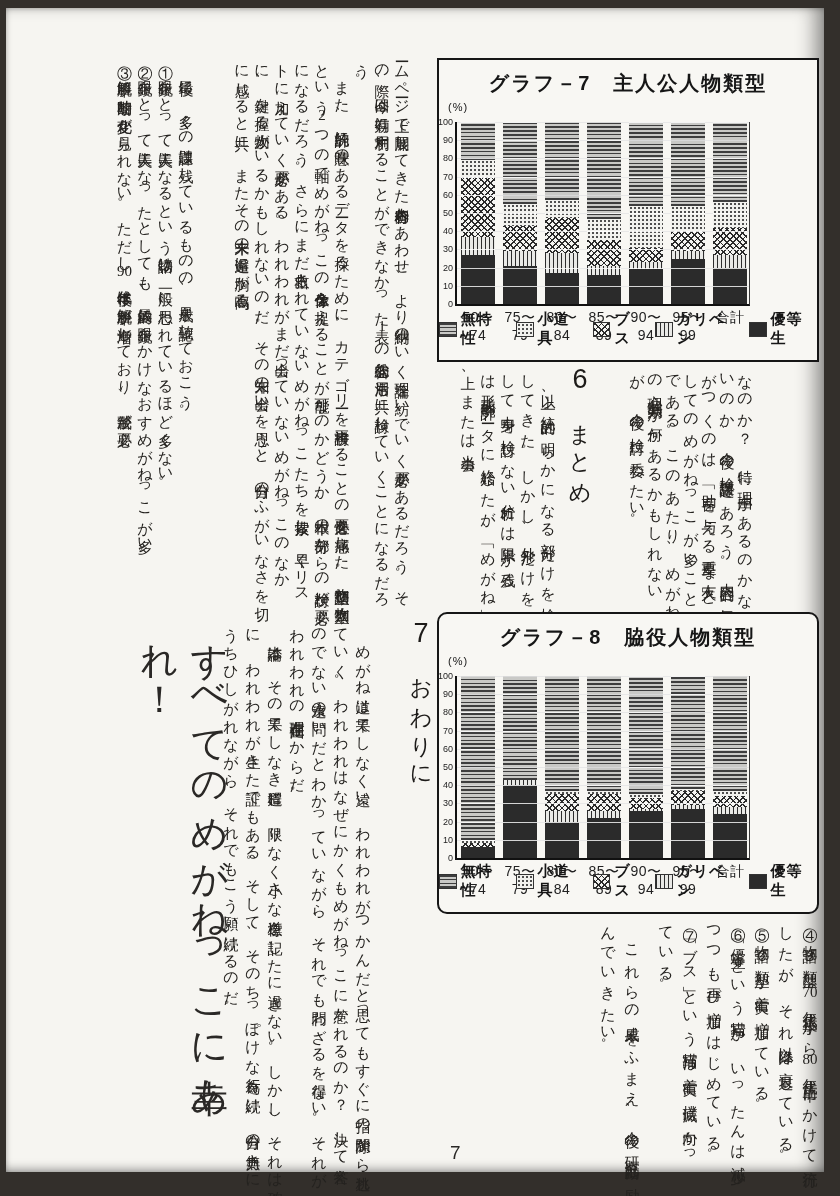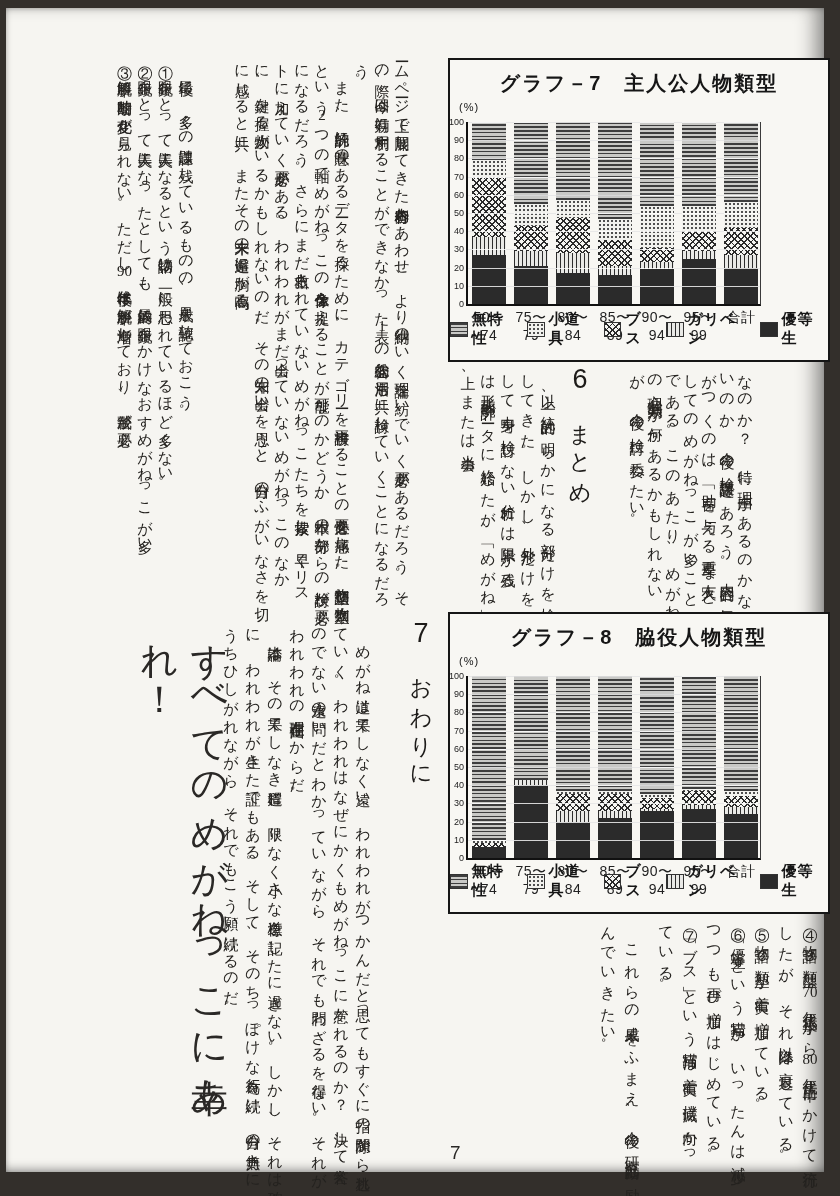--- a/index.html
+++ b/index.html
@@ -46,23 +46,23 @@
   #findings p.gap-before{margin-block-start:10px;}
   #body-bottom{left:184px;top:610px;width:184px;height:572px;
     font-size:15px;line-height:22px;letter-spacing:1px;}
   #headline{position:absolute;left:128px;top:610px;height:540px;
     font-size:37px;letter-spacing:1px;color:#2a2826;}
   #page-num{position:absolute;left:444px;top:1134px;font-size:19px;
     font-family:"Liberation Sans","DejaVu Sans",sans-serif;color:#2a2826;}
 
   
   .chart{position:absolute;width:378px;background:#f8f7f3;border:2px solid #161616;
-    font-family:"Liberation Sans","DejaVu Sans",sans-serif;color:#161616;margin-left:11px;}
+    font-family:"Liberation Sans","DejaVu Sans",sans-serif;color:#161616;}
   #chart1{left:431px;top:50px;height:300px;}
-  #chart2{left:431px;top:604px;height:298px;}
+  #chart2{left:431px;top:604px;height:298px;border-radius:10px;}
   .chart-title{text-align:center;font-size:20px;font-weight:bold;
     letter-spacing:2px;margin-top:10px;}
   .pct{position:absolute;left:9px;top:41px;font-size:11px;letter-spacing:1px;}
   .plot{position:absolute;left:16px;top:62px;width:292px;height:182px;
     border-left:2px solid #111;border-right:1px solid #3a3a3a;border-bottom:2px solid #111;}
   .grid{position:absolute;left:0;width:100%;height:1px;background:#8d8d8b;z-index:0;}
   .gridf{position:absolute;left:0;width:100%;height:1px;background:rgba(255,255,255,.8);z-index:3;}
   .bar{position:absolute;bottom:0;width:34px;display:flex;flex-direction:column-reverse;z-index:1;}
   .seg{width:100%;}
   .pat-solid{background:#2b2b2b;}

